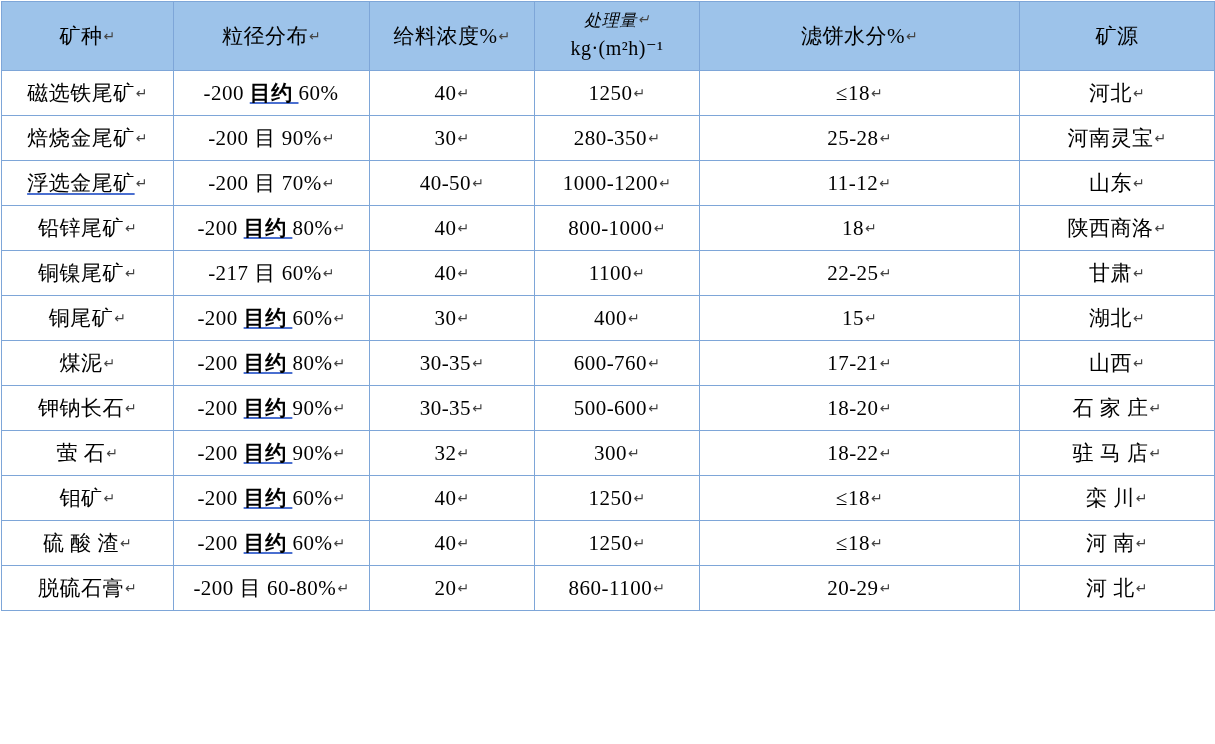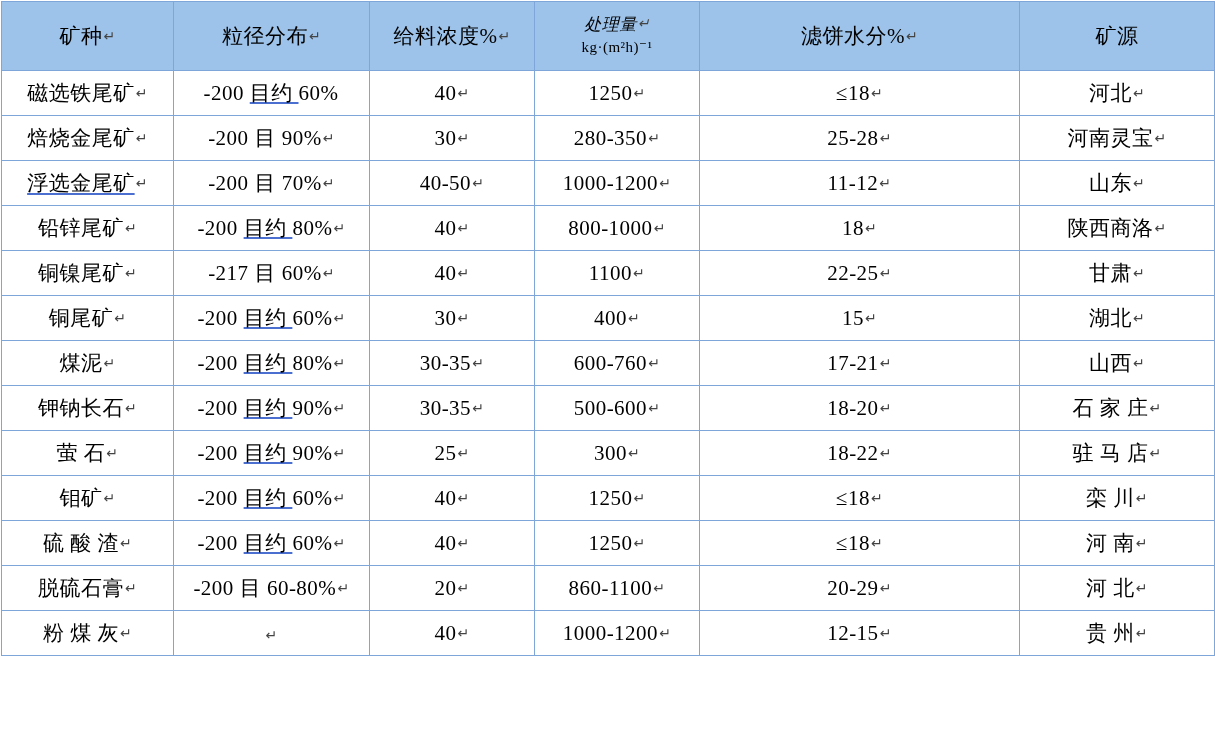--- a/index.html
+++ b/index.html
@@ -39,21 +39,21 @@
   thead th {
     background: #9dc3ea;
     height: 68px;
     font-size: 22px;
   }
   thead th.two-line {
     font-size: 17px;
     line-height: 1.45;
   }
   thead th.two-line .l1 { font-size: 17px; display:block;font-style:italic; }
-  thead th.two-line .l2 { font-size: 15px; display:block; }
+  thead th.two-line .l2 { font-size: 20px; display:block; }
   tbody td {
     background: #ffffff;
     height: 44px;
     font-size: 21px;
   }
   
   col.c0 { width: 172px; }
   col.c1 { width: 196px; }
   col.c2 { width: 165px; }
   col.c3 { width: 165px; }
@@ -64,20 +64,21 @@
     font-family: "Liberation Sans", sans-serif;
     font-size: 14px;
     color: #444444;
     vertical-align: 2px;
     padding-left: 1px;
   }
   .ul-blue {
     text-decoration: underline;
     text-decoration-color: #4a6fd0;
     text-underline-offset: 2px;
+    font-weight: bold;
   }
   .cell-underline {
     text-decoration: underline;
     text-decoration-color: #4a6fd0;
     text-underline-offset: 3px;
     margin-top: 46px;
   }
   .empty-cell { color: #444444; font-family: "Liberation Sans", sans-serif; font-size: 14px; }
 </style>
 </head>
@@ -177,21 +178,21 @@
           <td><span>钾钠长石</span><span class="pmark">↵</span></td>
           <td><span>-200 </span><span class="ul-blue">目约 </span><span>90%</span><span class="pmark">↵</span></td>
           <td><span>30-35</span><span class="pmark">↵</span></td>
           <td><span>500-600</span><span class="pmark">↵</span></td>
           <td><span>18-20</span><span class="pmark">↵</span></td>
           <td><span>石 家 庄</span><span class="pmark">↵</span></td>
         </tr>
         <tr>
           <td><span>萤 石</span><span class="pmark">↵</span></td>
           <td><span>-200 </span><span class="ul-blue">目约 </span><span>90%</span><span class="pmark">↵</span></td>
-          <td><span>25</span><span class="pmark">↵</span></td>
+          <td><span>32</span><span class="pmark">↵</span></td>
           <td><span>300</span><span class="pmark">↵</span></td>
           <td><span>18-22</span><span class="pmark">↵</span></td>
           <td><span>驻 马 店</span><span class="pmark">↵</span></td>
         </tr>
         <tr>
           <td><span>钼矿</span><span class="pmark">↵</span></td>
           <td><span>-200 </span><span class="ul-blue">目约 </span><span>60%</span><span class="pmark">↵</span></td>
           <td><span>40</span><span class="pmark">↵</span></td>
           <td><span>1250</span><span class="pmark">↵</span></td>
           <td><span>≤18</span><span class="pmark">↵</span></td>
@@ -206,23 +207,15 @@
           <td><span>河 南</span><span class="pmark">↵</span></td>
         </tr>
         <tr>
           <td><span>脱硫石膏</span><span class="pmark">↵</span></td>
           <td><span>-200 </span><span>目 </span><span>60-80%</span><span class="pmark">↵</span></td>
           <td><span>20</span><span class="pmark">↵</span></td>
           <td><span>860-1100</span><span class="pmark">↵</span></td>
           <td><span>20-29</span><span class="pmark">↵</span></td>
           <td><span>河 北</span><span class="pmark">↵</span></td>
         </tr>
-        <tr>
-          <td><span>粉 煤 灰</span><span class="pmark">↵</span></td>
-          <td><span class="empty-cell">↵</span></td>
-          <td><span>40</span><span class="pmark">↵</span></td>
-          <td><span>1000-1200</span><span class="pmark">↵</span></td>
-          <td><span>12-15</span><span class="pmark">↵</span></td>
-          <td><span>贵 州</span><span class="pmark">↵</span></td>
-        </tr>
       </tbody>
   </table>
 </div>
 
 </body></html>

